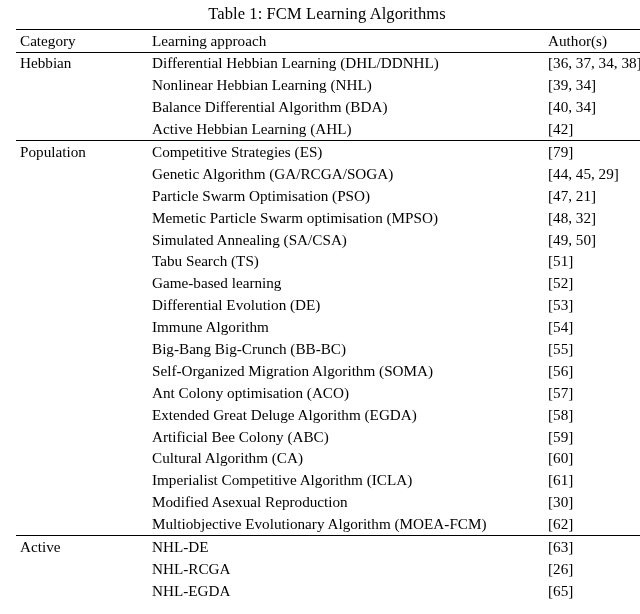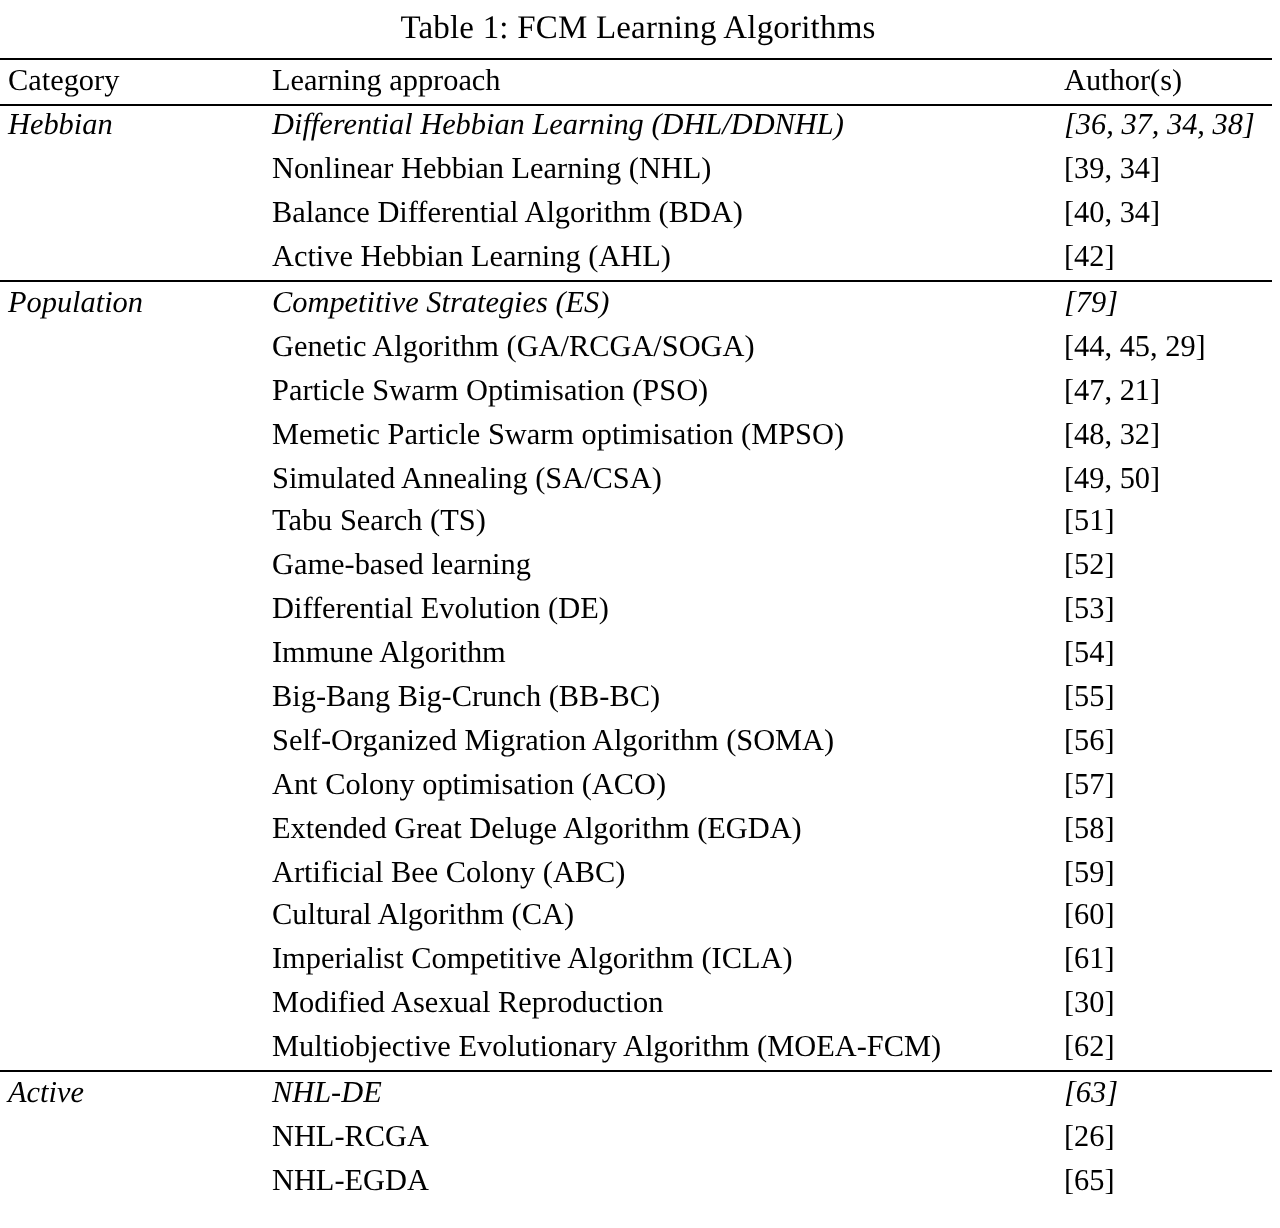--- a/index.html
+++ b/index.html
@@ -12,21 +12,21 @@
     height: 614px;
     font-family: "Liberation Serif", serif;
     color: #000000;
     overflow: hidden;
   }
   .page {
     width: 640px;
     height: 614px;
     position: relative;
     box-sizing: border-box;
-    padding: 4px 2px 0 0;
+    padding: 4px 2px 0 16px;
   }
   .caption {
     text-align: center;
     font-size: 16.5px;
     font-family: "Liberation Serif", serif;
     margin: 0 0 5px 0;
     letter-spacing: 0.1px;
   }
   table.fcm {
     width: 636px;
@@ -40,21 +40,21 @@
 
   table.fcm td, table.fcm th {
     padding: 0.5px 4px 0.5px 4px;
     text-align: left;
     vertical-align: top;
     font-weight: normal;
     line-height: 1.375;
     white-space: nowrap;
   }
   .rule-top td { border-top: 1.6px solid #000; }
-  .rule-mid td { border-top: 0.9px solid #000; font-style: italic; }
+  .rule-mid td { border-top: 0.9px solid #000; }
   .rule-head td { border-bottom: 0.9px solid #000; }
   .hdr td { padding-top: 1px; padding-bottom: 2px; }
   .grp-first td { padding-top: 3px; }
   .grp-label { }
   .cell-ref { }
 </style>
 </head>
 <body>
 
 <div class="page">

